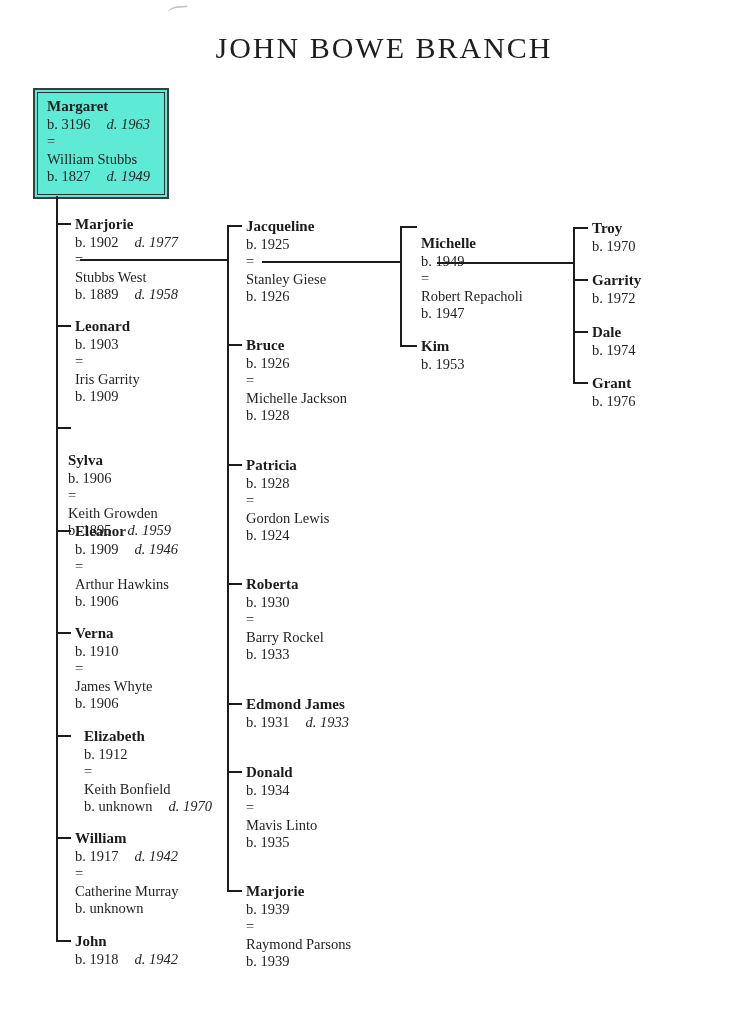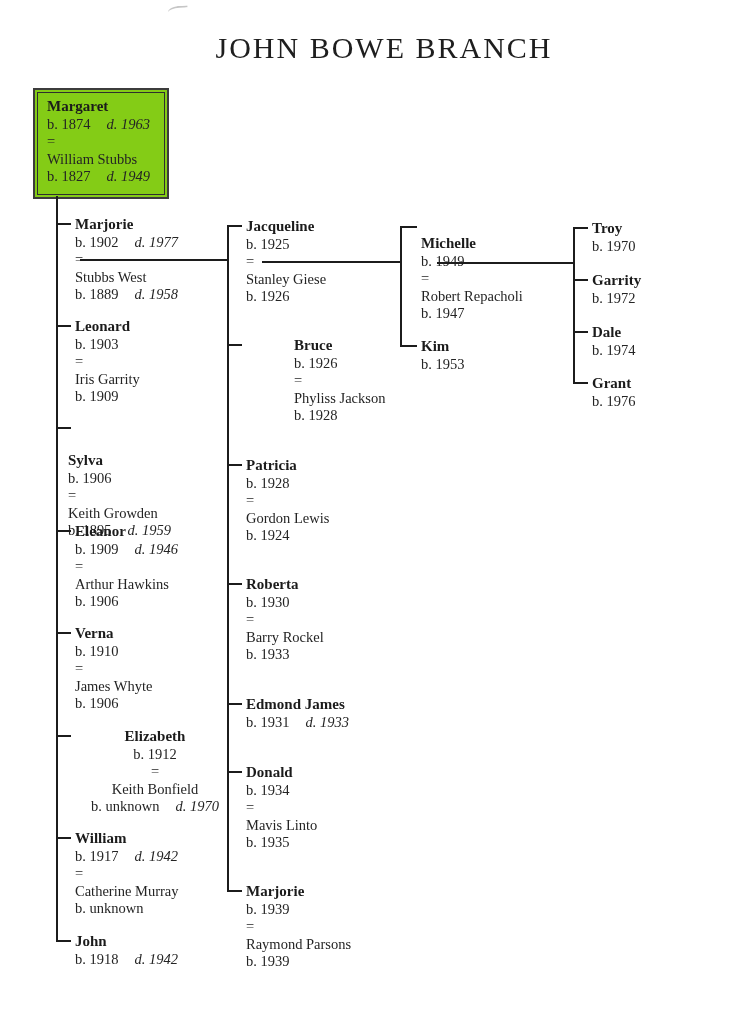--- a/index.html
+++ b/index.html
@@ -15,21 +15,21 @@
     font-size:30px;letter-spacing:2px;color:#1e1e1e;
     font-weight:500;
   }
   .scan-artifact{
     position:absolute;left:168px;top:6px;width:20px;height:7px;
     border-top:2px solid #b9b9b9;border-radius:60% 0 0 0;
     transform:rotate(-4deg);opacity:.8;
   }
   .root-box{
     position:absolute;left:33px;top:88px;
-    border:2px solid #3c3c3c;background:#84cc16;padding:2px;
+    border:2px solid #3c3c3c;background:#5eead4;padding:2px;
   }
   .root-inner{
     border:1px solid #2e2e2e;
     padding:5px 14px 8px 9px;
   }
   .person{position:absolute;white-space:nowrap;}
   .person div, .root-inner div{
     font-size:14.5px;line-height:17.5px;color:#242424;
   }
   .person .name, .root-inner .name{
@@ -44,21 +44,21 @@
 <body>
 
 <div class="scan-artifact"></div>
 
 <div class="page-title">JOHN BOWE BRANCH</div>
 
 <div class="root-box">
   <div class="root-inner">
     <div class="name">Margaret</div>
     <div class="dates">
-      <span>b. 1874</span><span class="death">d. 1963</span>
+      <span>b. 3196</span><span class="death">d. 1963</span>
     </div>
     <div class="eq">=</div>
     <div class="spouse">William Stubbs</div>
     <div class="dates">
       <span>b. 1827</span><span class="death">d. 1949</span>
     </div>
   </div>
 </div>
 
 <div id="tree">
@@ -90,21 +90,21 @@
       <div class="spouse">Arthur Hawkins</div>
       <div class="dates"><span>b. 1906</span></div>
     </div>
     <div class="person" style="left: 75px; top: 625px;">
       <div class="name">Verna</div>
       <div class="dates"><span>b. 1910</span></div>
       <div class="eq">=</div>
       <div class="spouse">James Whyte</div>
       <div class="dates"><span>b. 1906</span></div>
     </div>
-    <div class="person" style="left: 91px; top: 728px; text-align: center;">
+    <div class="person" style="left: 84px; top: 728px;">
       <div class="name">Elizabeth</div>
       <div class="dates"><span>b. 1912</span></div>
       <div class="eq">=</div>
       <div class="spouse">Keith Bonfield</div>
       <div class="dates"><span>b. unknown</span><span class="death">d. 1970</span></div>
     </div>
     <div class="person" style="left: 75px; top: 830px;">
       <div class="name">William</div>
       <div class="dates"><span>b. 1917</span><span class="death">d. 1942</span></div>
       <div class="eq">=</div>
@@ -115,25 +115,25 @@
       <div class="name">John</div>
       <div class="dates"><span>b. 1918</span><span class="death">d. 1942</span></div>
     </div>
     <div class="person" style="left: 246px; top: 218px; font-family: Liberation Serif, serif;">
       <div class="name">Jacqueline</div>
       <div class="dates"><span>b. 1925</span></div>
       <div class="eq">=</div>
       <div class="spouse">Stanley Giese</div>
       <div class="dates"><span>b. 1926</span></div>
     </div>
-    <div class="person" style="left: 246px; top: 337px; margin-left: 48px;">
+    <div class="person" style="left: 246px; top: 337px;">
       <div class="name">Bruce</div>
       <div class="dates"><span>b. 1926</span></div>
       <div class="eq">=</div>
-      <div class="spouse">Phyliss Jackson</div>
+      <div class="spouse">Michelle Jackson</div>
       <div class="dates"><span>b. 1928</span></div>
     </div>
     <div class="person" style="left: 246px; top: 457px;">
       <div class="name">Patricia</div>
       <div class="dates"><span>b. 1928</span></div>
       <div class="eq">=</div>
       <div class="spouse">Gordon Lewis</div>
       <div class="dates"><span>b. 1924</span></div>
     </div>
     <div class="person" style="left: 246px; top: 576px;">

